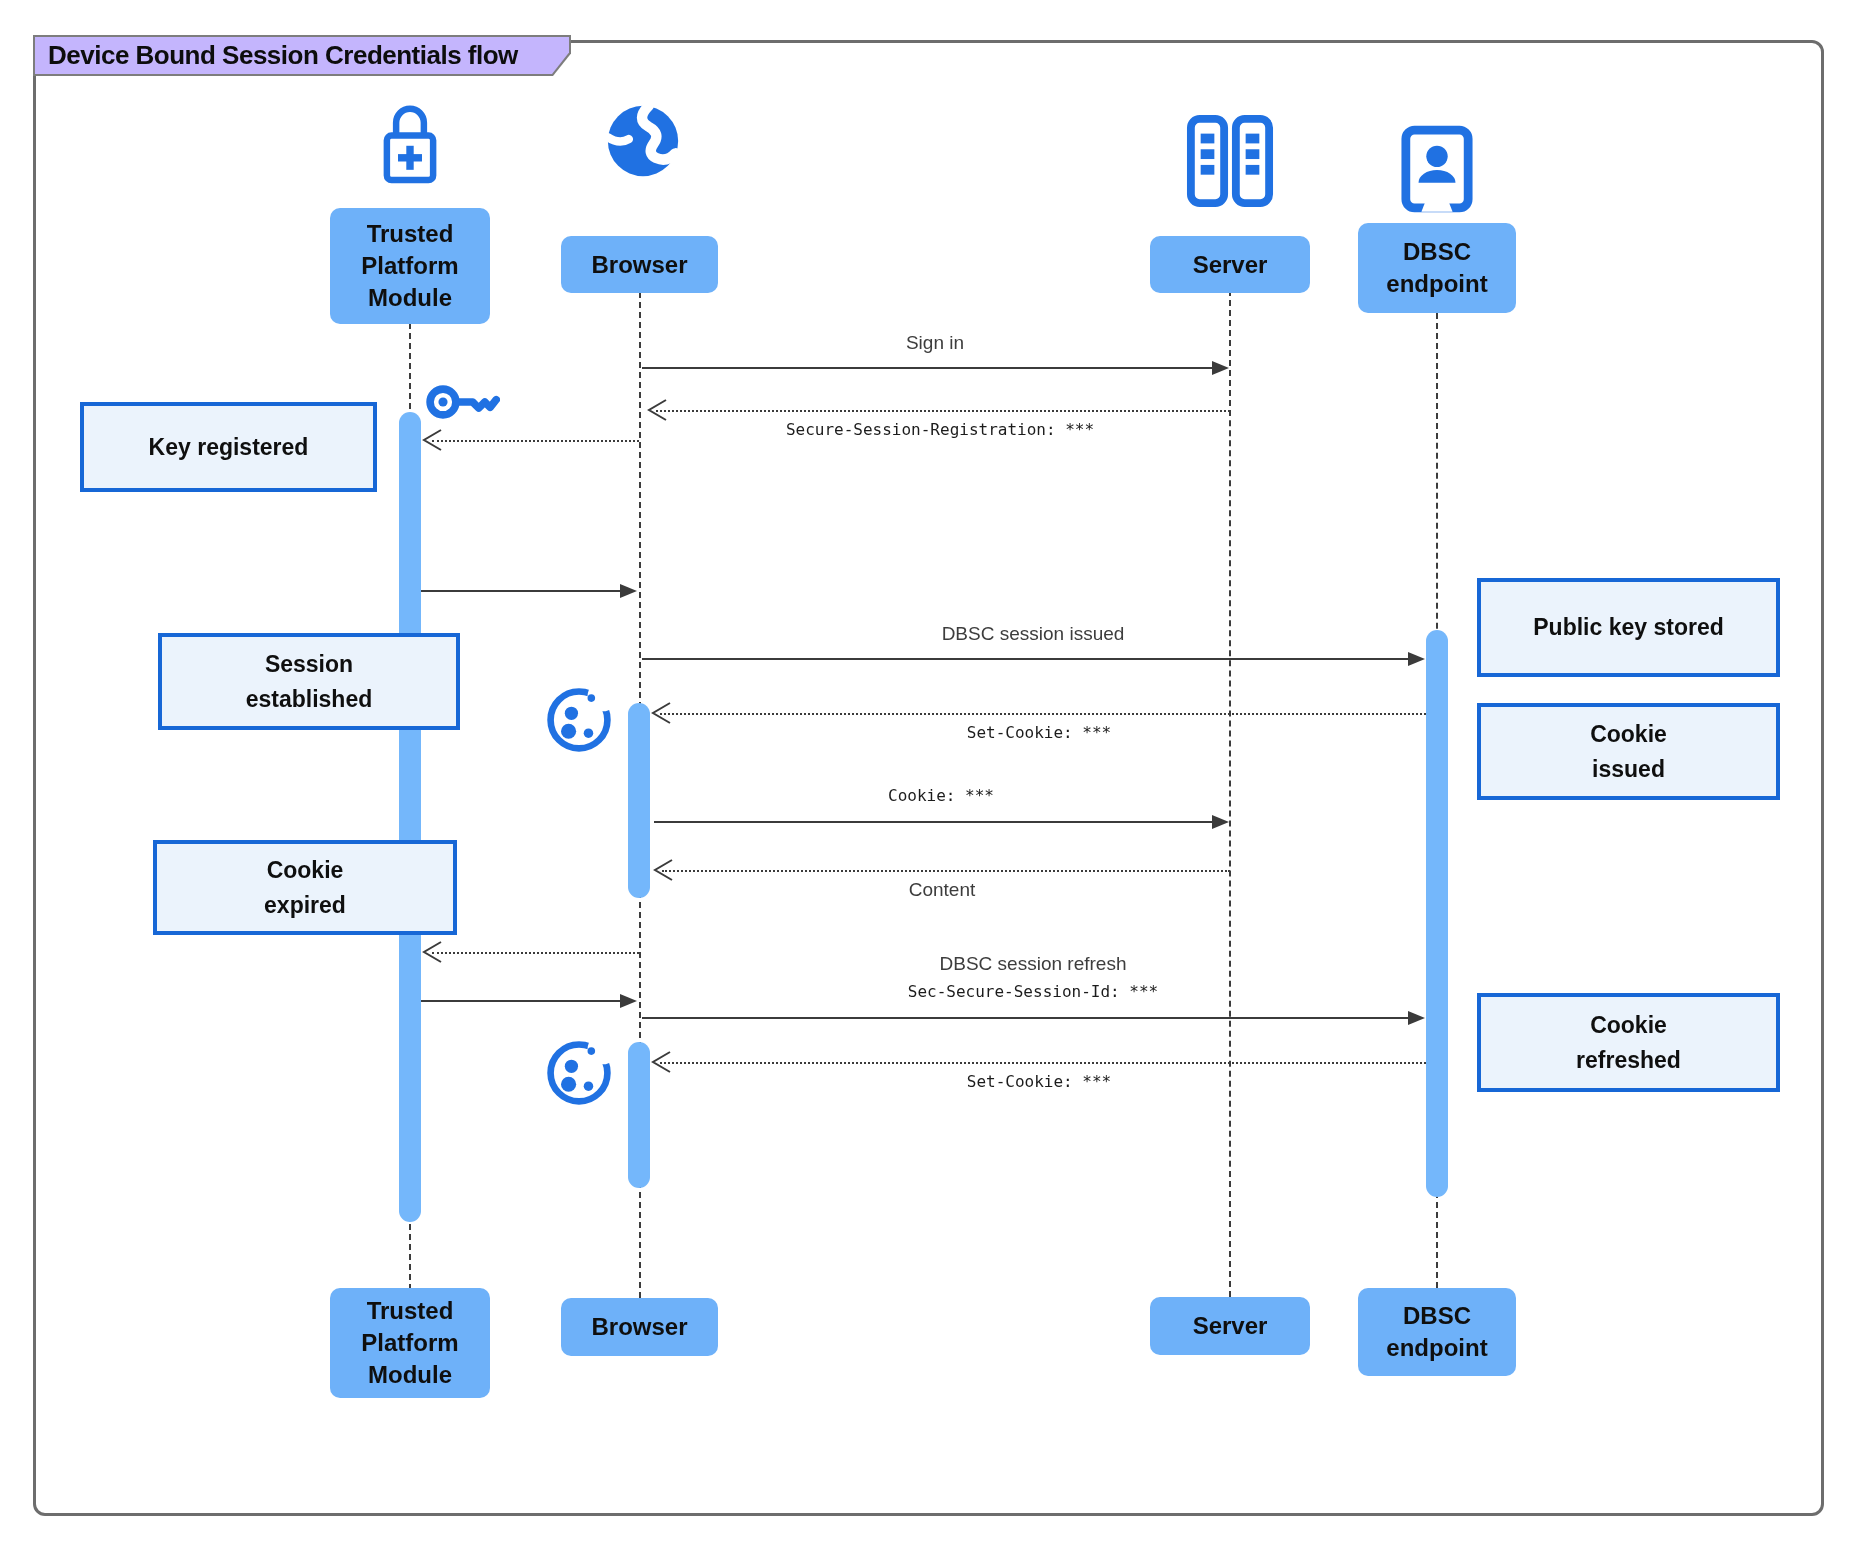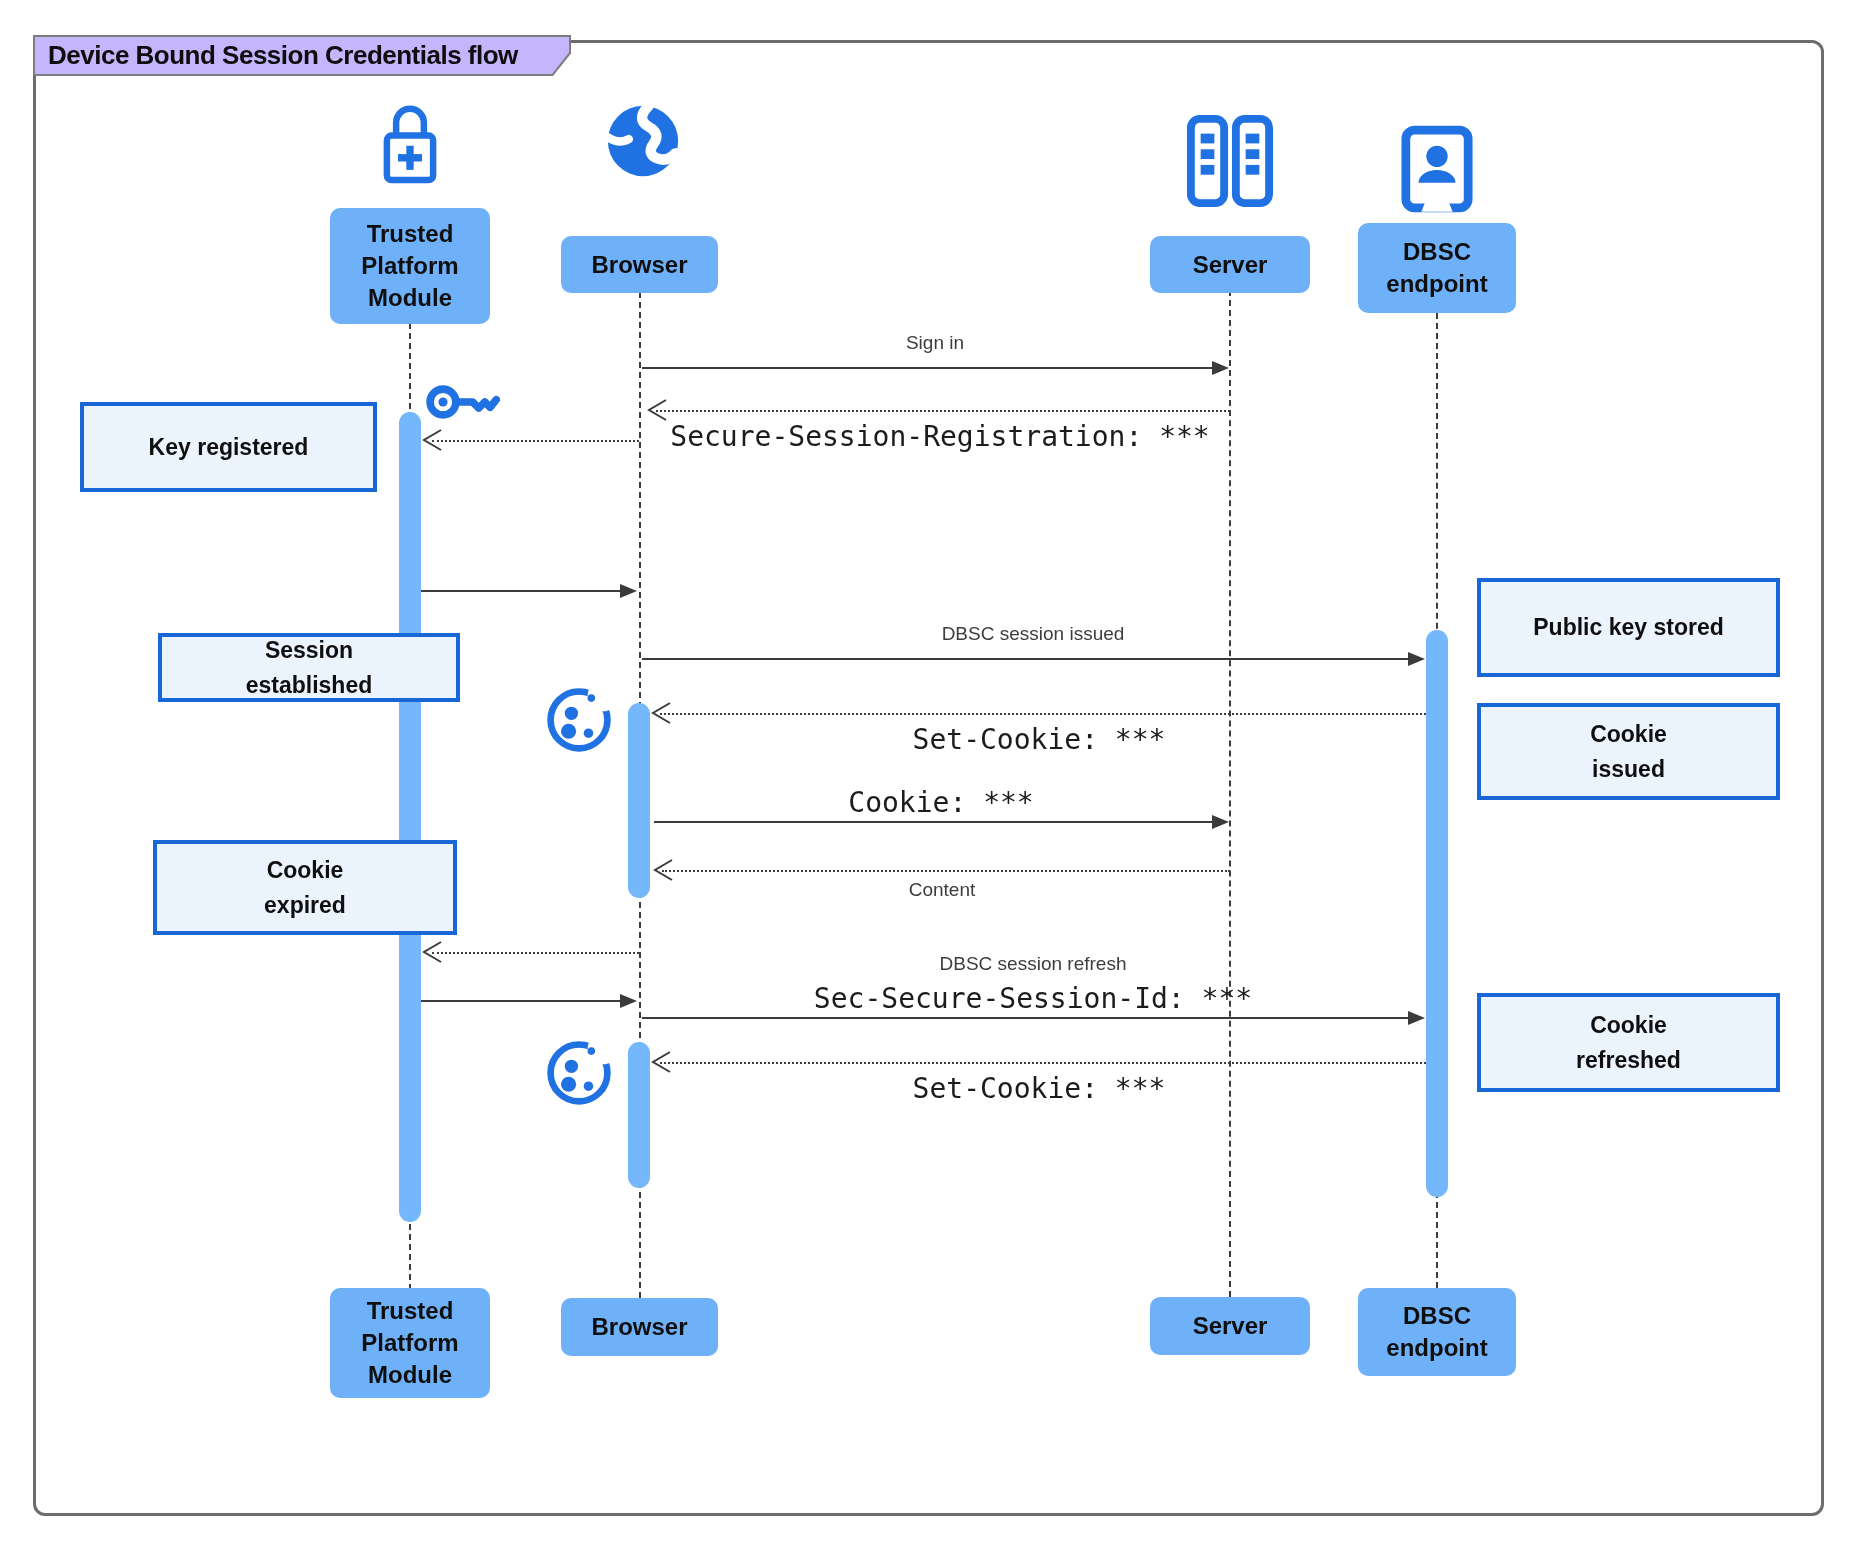--- a/index.html
+++ b/index.html
@@ -44,21 +44,21 @@
   .head-right{
     position:absolute;width:0;height:0;z-index:2;
     border-left:17px solid #3b3b3b;border-top:7px solid transparent;border-bottom:7px solid transparent;
   }
   .chev{position:absolute;z-index:2;}
   .msg-label{
     position:absolute;transform:translateX(-50%);white-space:nowrap;z-index:2;
     font-size:19px;color:#3d3d3d;
   }
   .msg-label.mono{
-    font-family:"DejaVu Sans Mono","Liberation Mono",monospace;color:#1c1c1c;font-size:28px;
+    font-family:"DejaVu Sans Mono","Liberation Mono",monospace;color:#1c1c1c;font-size:16px;
   }
   .icon{position:absolute;z-index:4;}
 </style>
 </head>
 <body>
 
 <div class="canvas">
 
   <div class="frame"></div>
 
@@ -124,21 +124,21 @@
 
   <div class="pbox" style="left:330px;top:1288px;width:160px;height:110px;">Trusted
 Platform
 Module</div>
   <div class="pbox" style="left:561px;top:1298px;width:157px;height:58px;">Browser</div>
   <div class="pbox" style="left:1150px;top:1297px;width:160px;height:58px;">Server</div>
   <div class="pbox" style="left:1358px;top:1288px;width:158px;height:88px;">DBSC
 endpoint</div>
 
   <div class="note" style="left:80px;top:402px;width:297px;height:90px;">Key registered</div>
-  <div class="note" style="left:158px;top:633px;width:302px;height:69px;">Session
+  <div class="note" style="left:158px;top:633px;width:302px;height:97px;">Session
 established</div>
   <div class="note" style="left:153px;top:840px;width:304px;height:95px;">Cookie
 expired</div>
   <div class="note" style="left:1477px;top:578px;width:303px;height:99px;text-align:right;">Public key stored</div>
   <div class="note" style="left:1477px;top:703px;width:303px;height:97px;">Cookie
 issued</div>
   <div class="note" style="left:1477px;top:993px;width:303px;height:99px;">Cookie
 refreshed</div>
 
   <div class="msg-line solid" style="left:642px;top:367px;width:570px;"></div>

